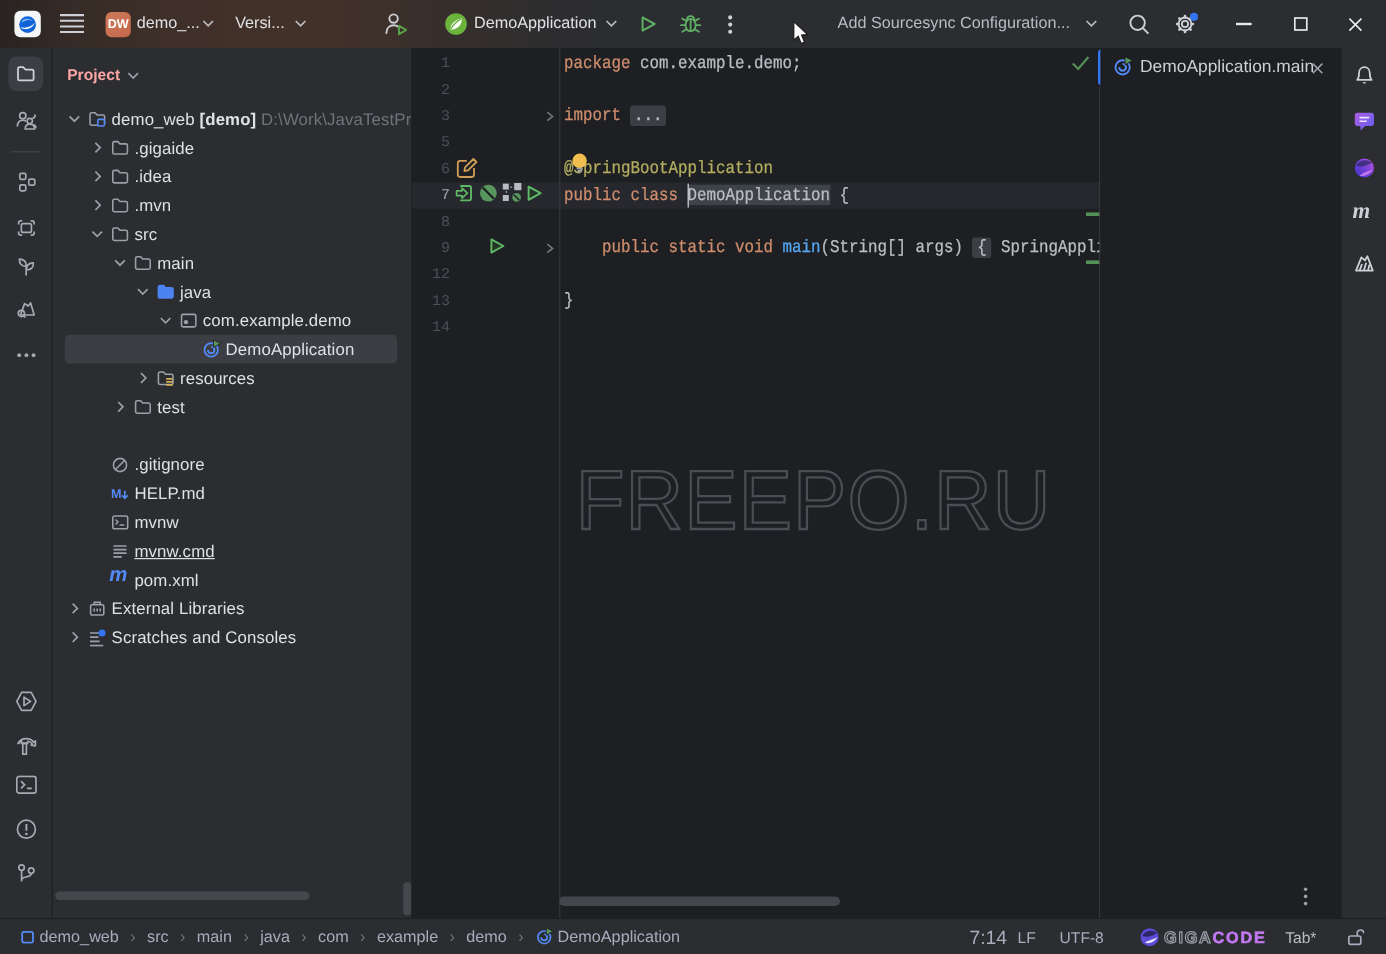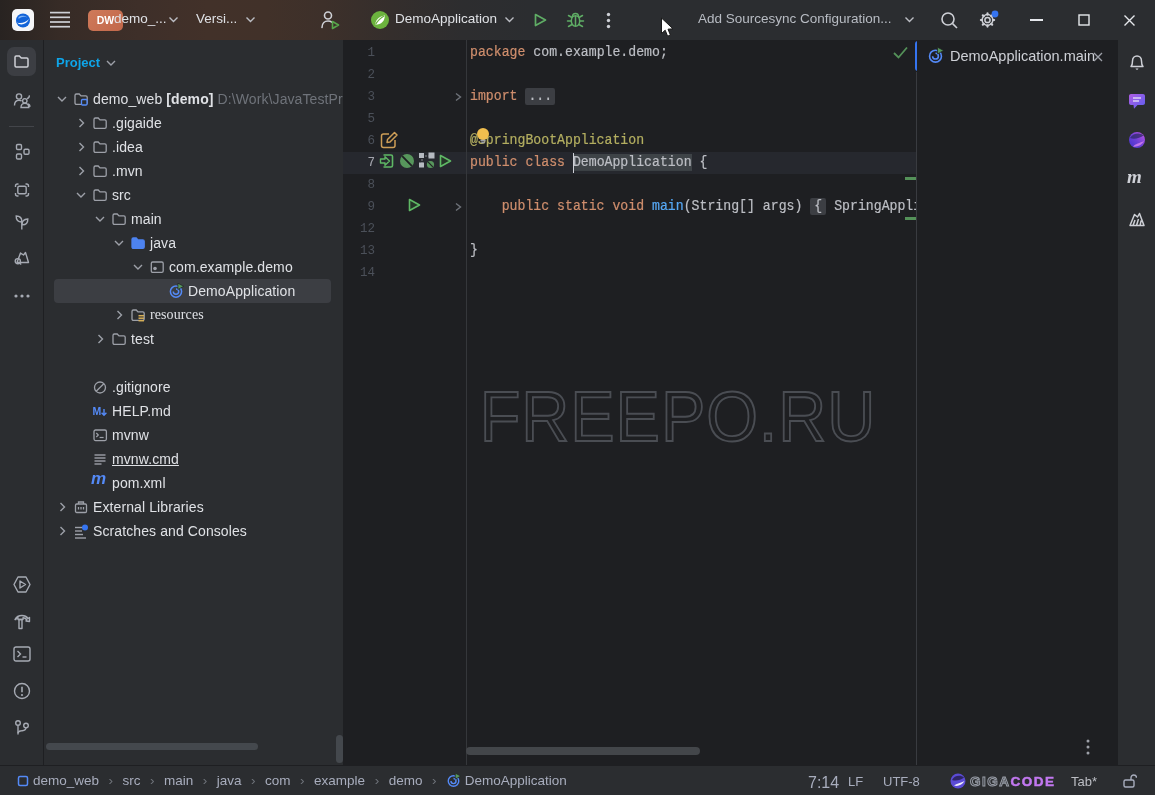--- a/index.html
+++ b/index.html
@@ -42,21 +42,21 @@
 
   <svg class="abs" style="left:50px;top:11px;" width="20" height="18" viewBox="0 0 20 18">
     <g stroke="#CED0D6" stroke-width="1.7">
       <line x1="0" y1="1.6" x2="20" y2="1.6"></line>
         <line x1="0" y1="6.3" x2="20" y2="6.3"></line>
       <line x1="0" y1="11" x2="20" y2="11"></line>
         <line x1="0" y1="15.7" x2="20" y2="15.7"></line>
     </g>
   </svg>
 
-  <div class="abs" style="left:88px;top:10px;width:35px;height:21px;border-radius:5px;background:linear-gradient(135deg,#cf7a5a,#c2684a);">
+  <div class="abs" style="left:88px;top:10px;width:21px;height:21px;border-radius:5px;background:linear-gradient(135deg,#cf7a5a,#c2684a);">
     <div style="font-size:10.5px;font-weight:bold;color:#fff;text-align:center;line-height:21px;letter-spacing:0;">DW</div>
   </div>
   <div class="tbtext" style="left:114px;">demo_...</div>
   <svg class="abs" style="left:168px;top:16px;" width="11" height="8" viewBox="0 0 11 8">
       <path d="M1.5 1.5 L5.5 5.5 L9.5 1.5" stroke="#BCBEC4" stroke-width="1.4" fill="none"></path>
     </svg>
   <div class="tbtext" style="left:196px;">Versi...</div>
   <svg class="abs" style="left:245px;top:16px;" width="11" height="8" viewBox="0 0 11 8">
       <path d="M1.5 1.5 L5.5 5.5 L9.5 1.5" stroke="#BCBEC4" stroke-width="1.4" fill="none"></path>
     </svg>
@@ -255,21 +255,21 @@
         </g>
       </g>
     <g id="springboot">
       <circle cx="8" cy="8.6" r="5.6" fill="none" stroke="#548AF7" stroke-width="1.5"></circle>
       <path d="M8 5.9 C9.5 5.9 10.7 7.1 10.7 8.6 C10.7 10.1 9.5 11.3 8 11.3 C6.5 11.3 5.3 10.1 5.3 8.6" fill="none" stroke="#548AF7" stroke-width="1.5"></path>
       <path d="M9.9 0.2 L15.7 3.3 L9.9 6.5 Z" fill="#57965C" stroke="#1E1F22" stroke-width="0.7"></path>
     </g>
   </defs>
 </svg>
 <div id="projpanel" class="abs">
-  <div class="abs" style="left:12px;top:15px;font-size:13px;font-weight:bold;color:#0ea5e9;">Project</div>
+  <div class="abs" style="left:12px;top:15px;font-size:13px;font-weight:bold;color:#fca5a5;">Project</div>
   <svg class="abs" style="left:59px;top:15px;" width="16" height="16">
       <use href="#chevD"></use>
     </svg>
 
   <div class="abs" style="left:10px;top:239px;width:277px;height:24px;background:#3C3E43;border-radius:4px;"></div>
 
   <div class="trow" style="top:47px;">
     <svg class="ticon" style="left:10px;" width="16" height="16">
         <use href="#chevD"></use>
       </svg>
@@ -342,21 +342,21 @@
         <circle cx="6" cy="9.5" r="1.8" fill="#9DA0A8"></circle>
       </svg>
     <div class="lbl" style="left:125px;">com.example.demo</div>
   </div>
   <div class="trow" style="top:239px;">
     <svg class="ticon" style="left:124px;top:4px;" width="16" height="16">
         <use href="#springboot"></use>
       </svg>
     <div class="lbl" style="left:144px;">DemoApplication</div>
   </div>
-  <div class="trow" style="top:263px;font-family:Liberation Serif, serif;">
+  <div class="trow" style="top:263px;">
     <svg class="ticon" style="left:67px;" width="16" height="16">
         <use href="#chevR"></use>
       </svg>
     <svg class="ticon" style="left:86px;" width="16" height="16">
         <use href="#folder"></use>
         <g stroke="#D5AE58" stroke-width="1.5">
           <line x1="8.5" y1="8.7" x2="14" y2="8.7"></line>
           <line x1="8.5" y1="11.2" x2="14" y2="11.2"></line>
           <line x1="8.5" y1="13.7" x2="14" y2="13.7"></line>
         </g>

